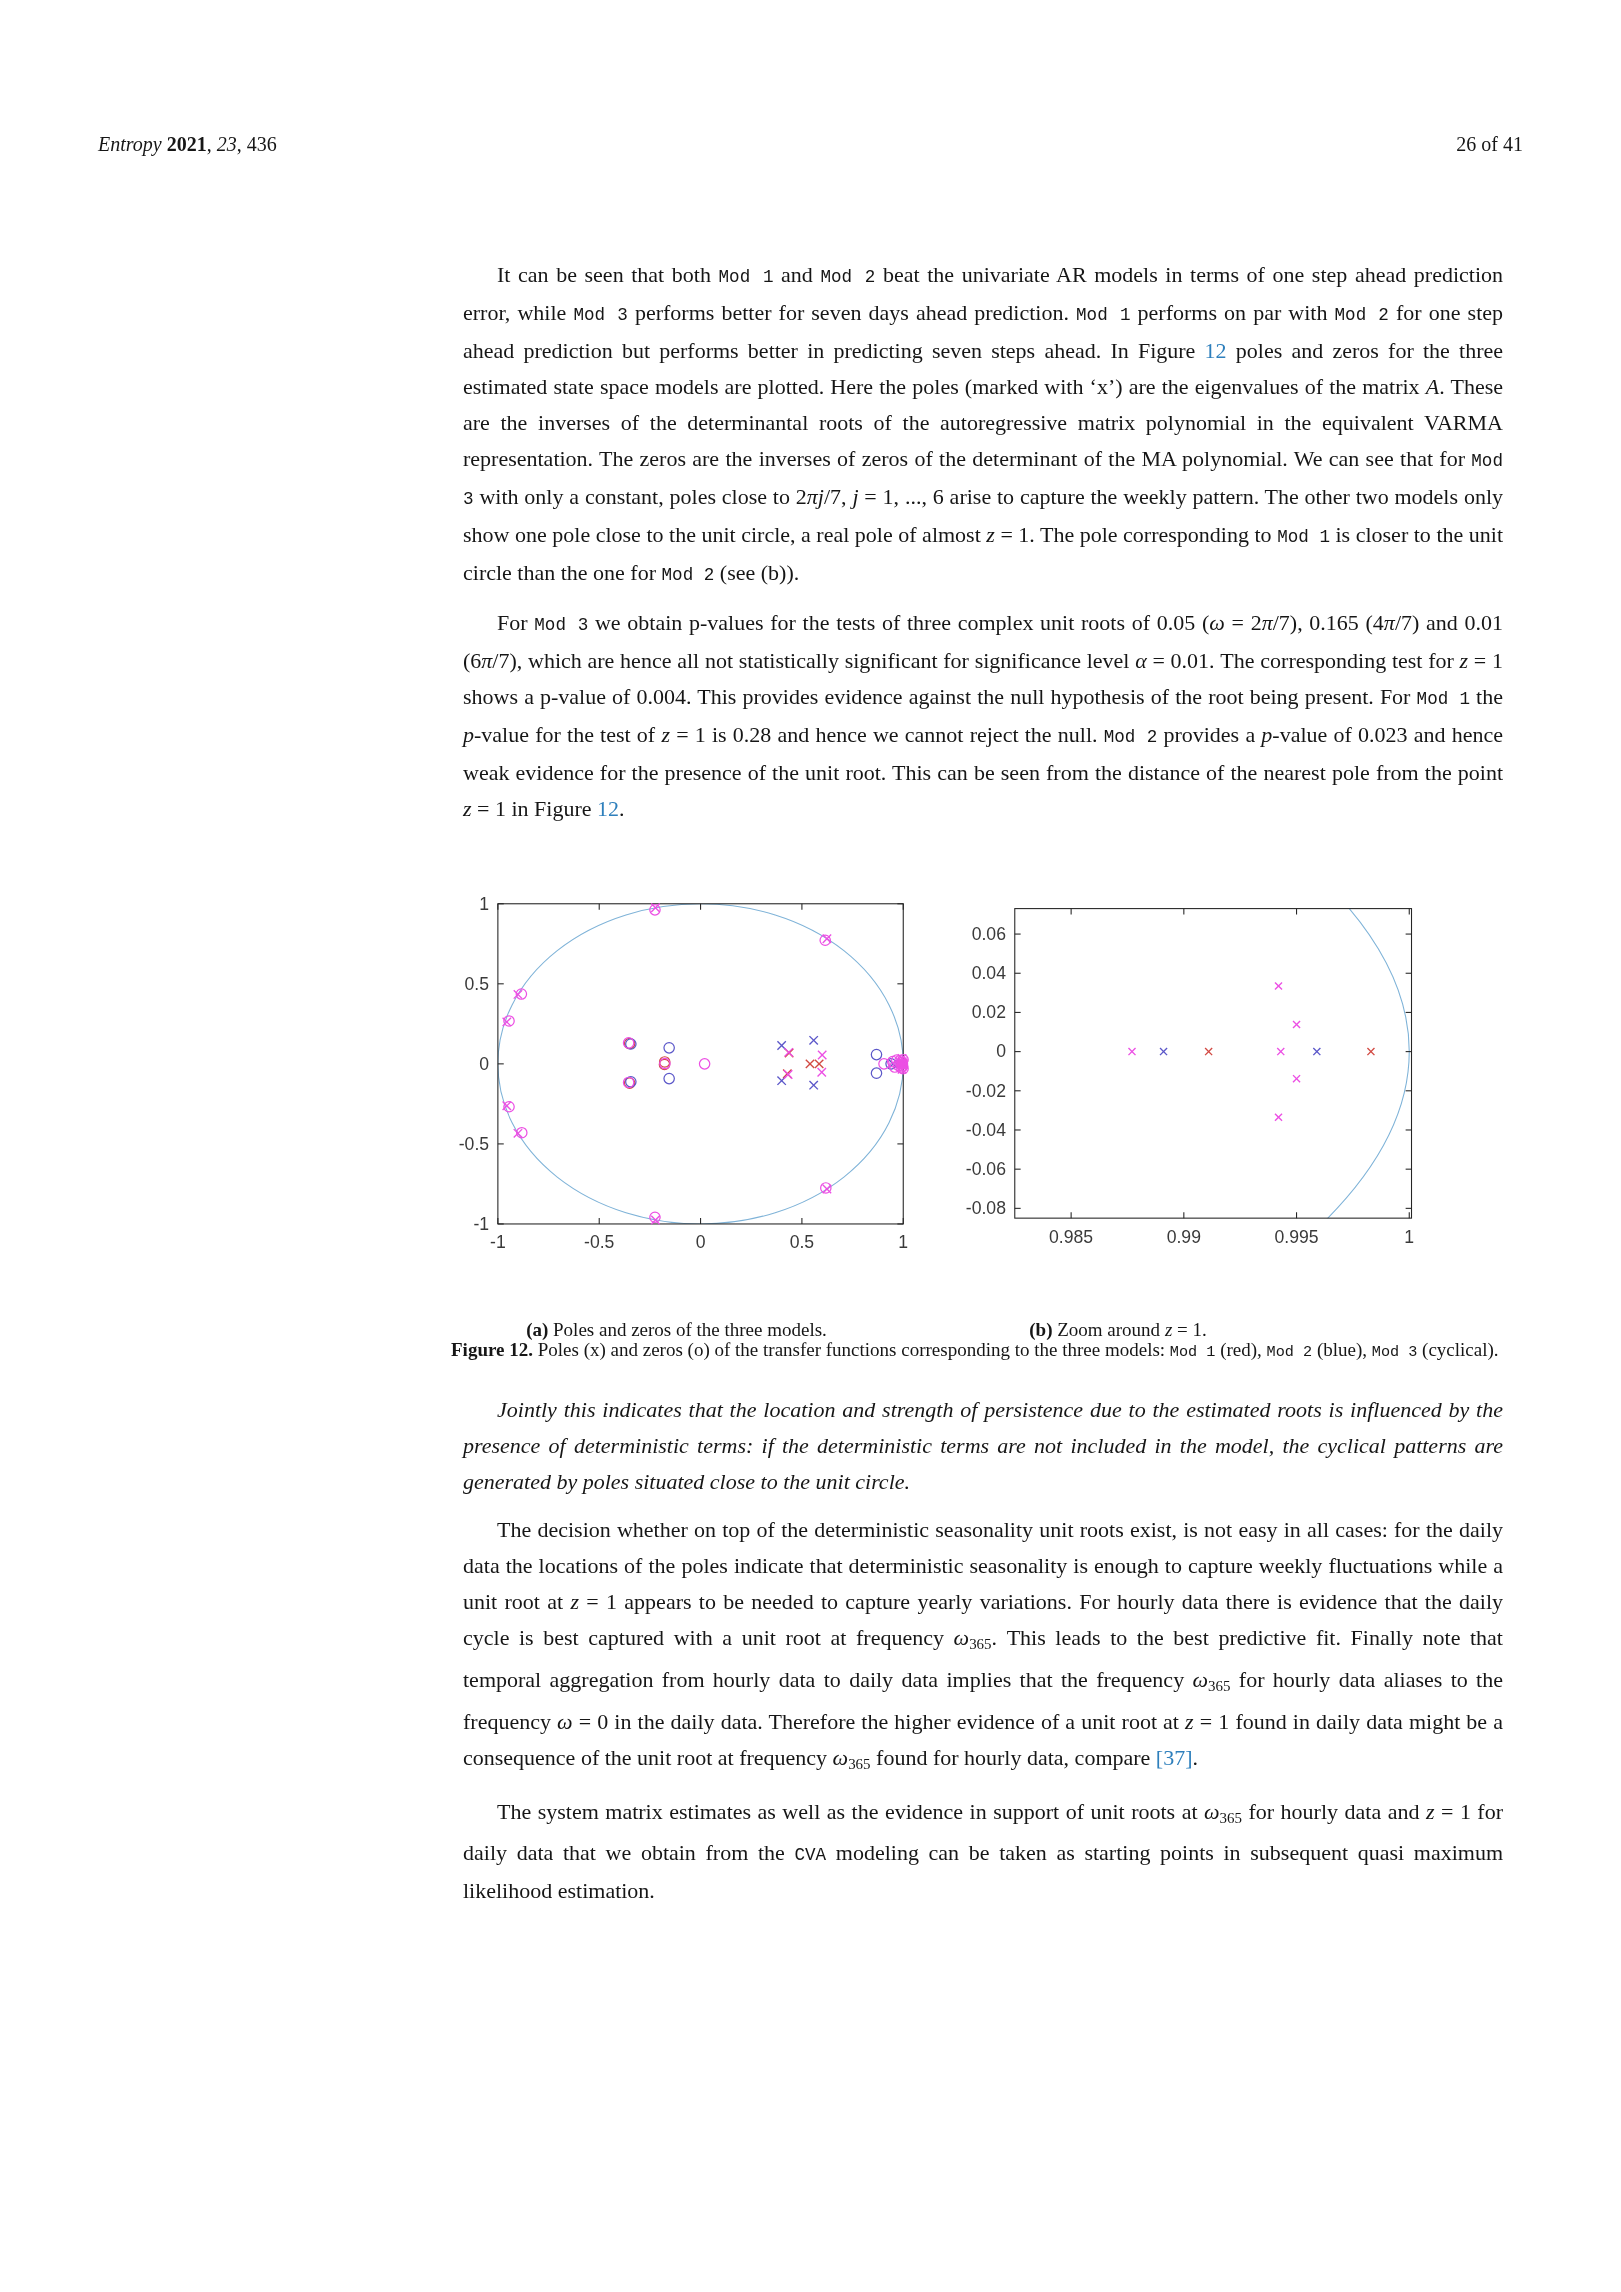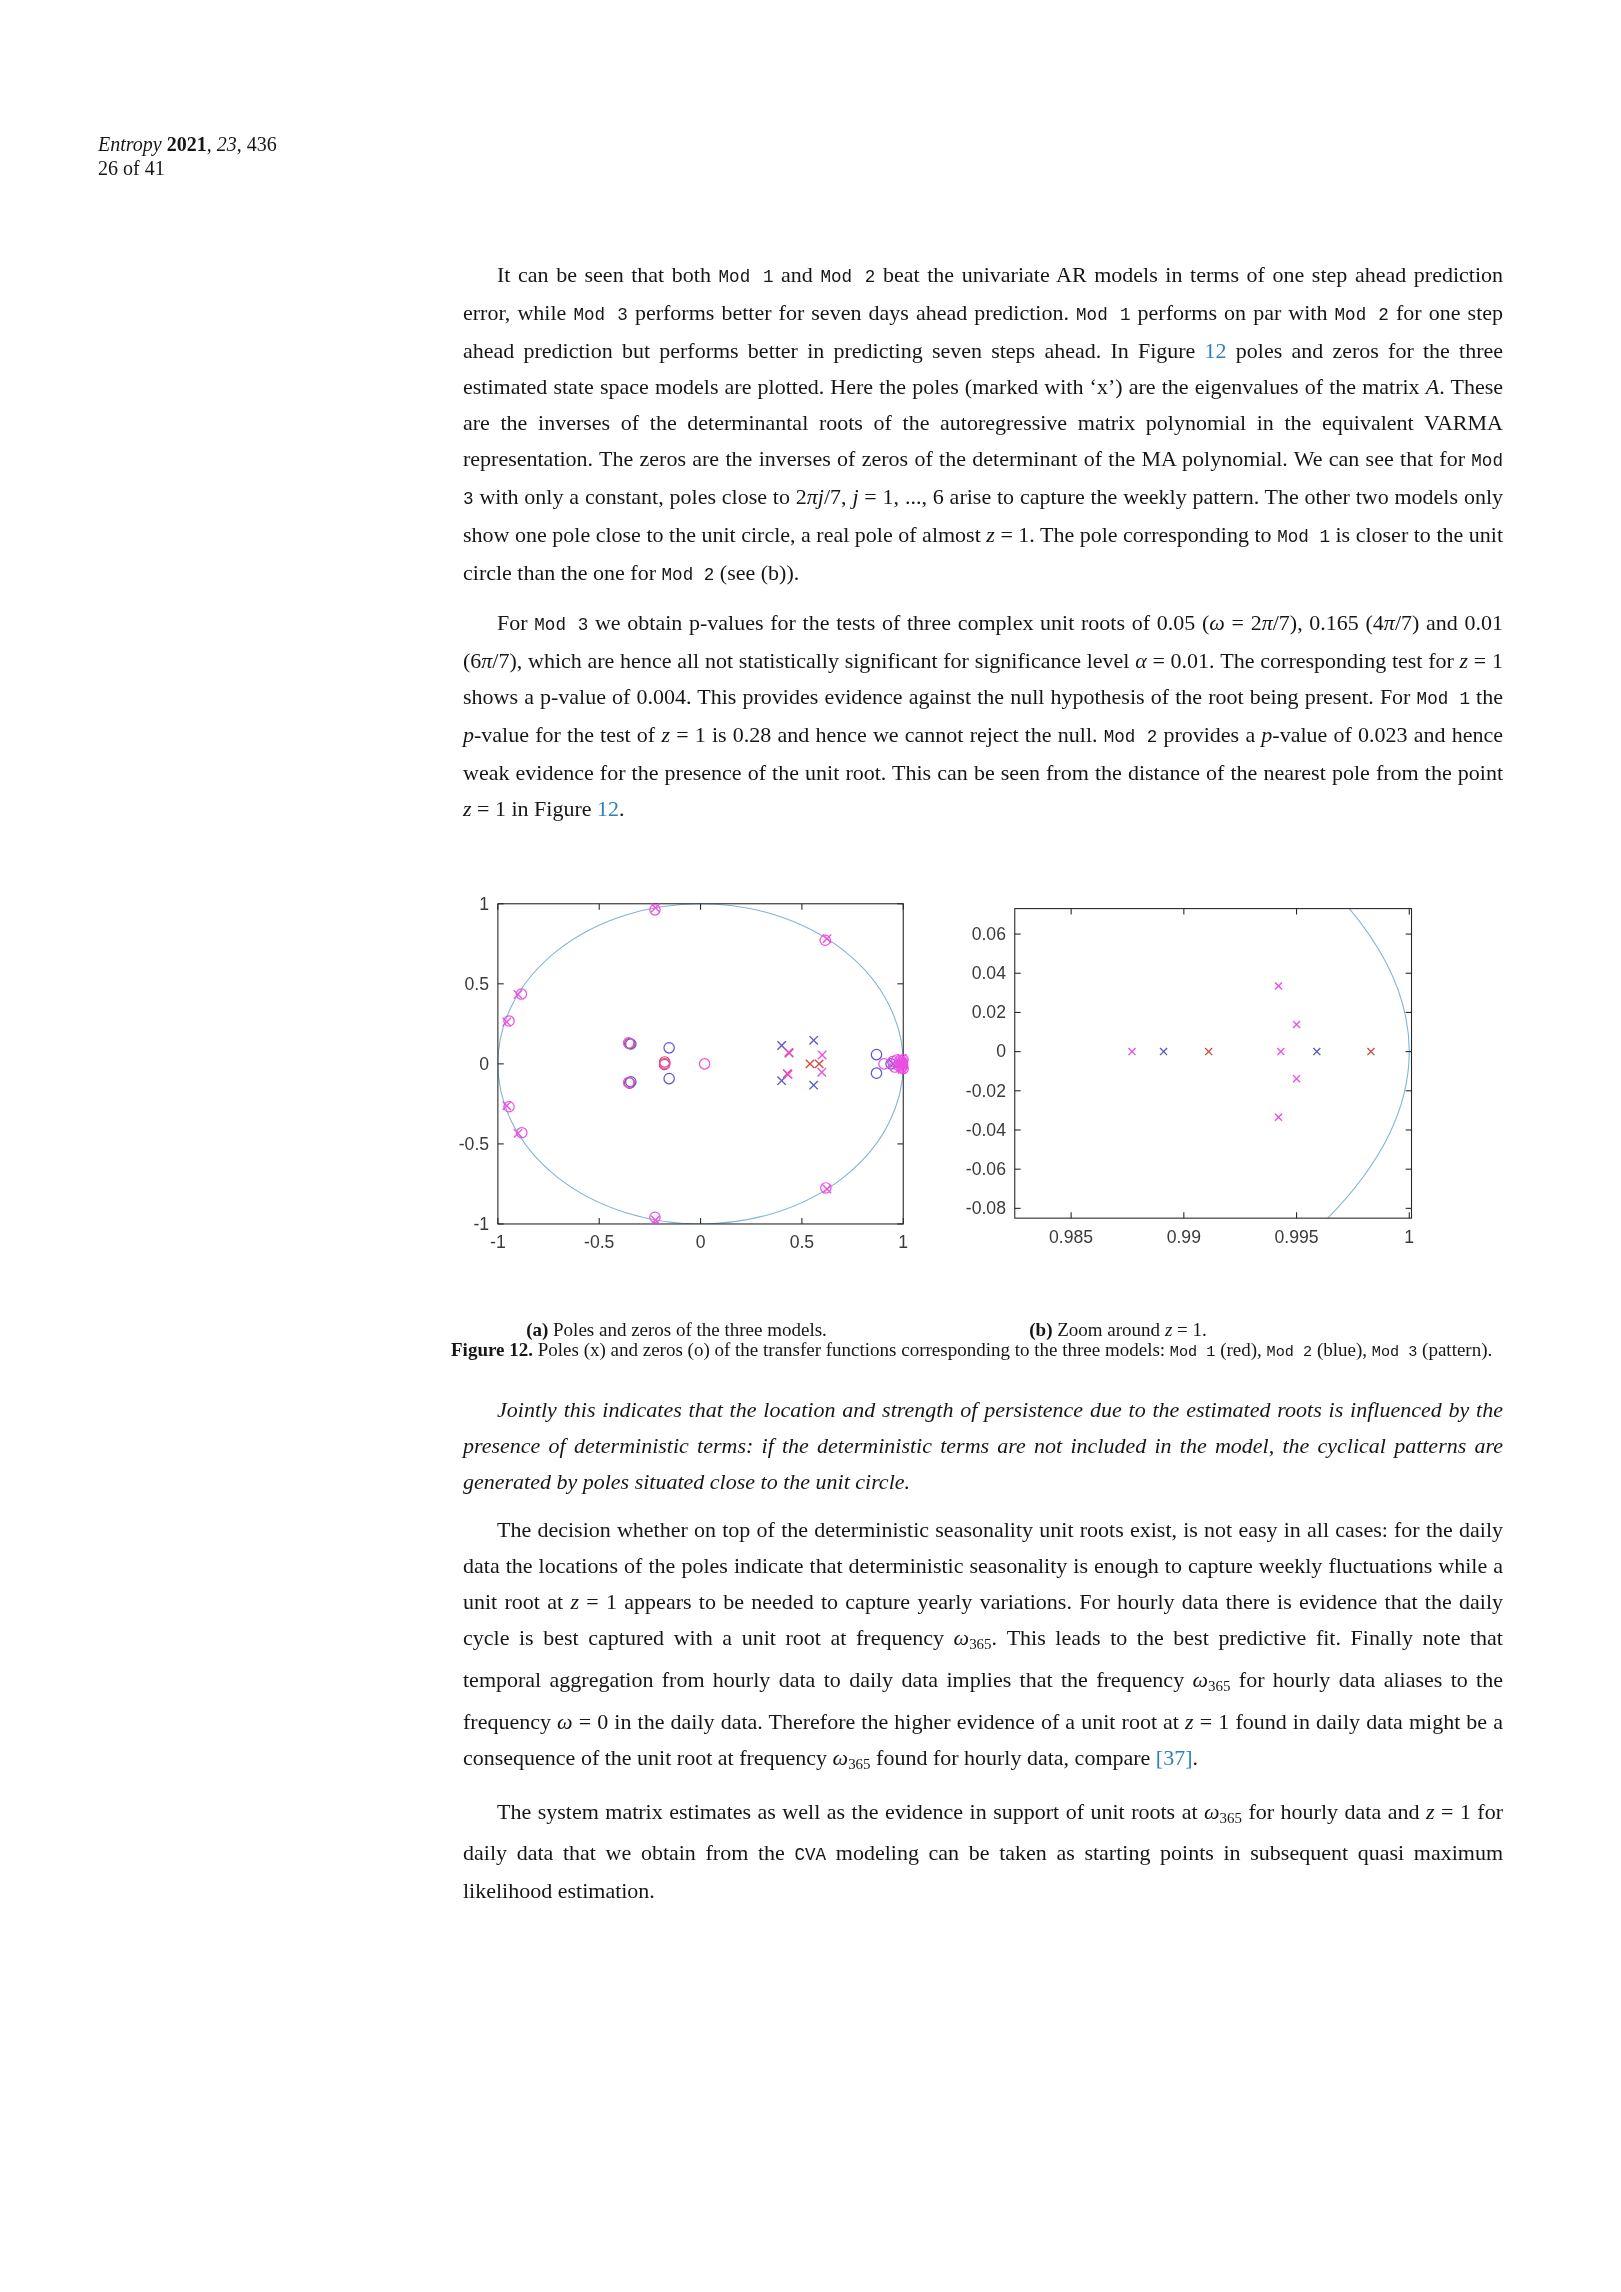--- a/index.html
+++ b/index.html
@@ -1,19 +1,19 @@
 <!DOCTYPE html>
 <html><head>
 <meta charset="utf-8">
 <style>
   html,body{margin:0;padding:0;background:#ffffff;}
   #page{position:relative;width:1621px;height:2293px;background:#ffffff;overflow:hidden;
         font-family:"Liberation Serif","DejaVu Serif",serif;color:#161616;}
   .header{position:absolute;top:133px;left:98px;right:98px;display:flex;
-          justify-content:space-between;font-size:20px;line-height:23.5px;flex-direction:column;}
+          justify-content:space-between;font-size:20px;line-height:23.5px;}
   .body-col{position:absolute;left:451px;top:245px;width:1064px;
             font-size:22px;line-height:36px;text-align:justify;}
   .para{margin:12px;}
   .indent{text-indent:34px;}
   .figure-block{position:relative;height:459px;margin-top:39px;}
   .plot{position:absolute;top:17.6px;}
   .plot-a{left:-5.9px;}
   .plot-b{left:505px;}
   svg text{font-family:"Liberation Sans","DejaVu Sans",sans-serif;}
   .subcap{position:absolute;top:451px;font-size:19px;line-height:26.5px;
@@ -246,21 +246,21 @@
           <line x1="327.93409090908983" y1="174.6" x2="335.1340909090899" y2="167.4" stroke="#ec4fe4" stroke-width="1.4"></line>
           <line x1="344.04204545454525" y1="194.99999999999997" x2="351.2420454545453" y2="202.19999999999996" stroke="#ec4fe4" stroke-width="1.4"></line>
           <line x1="344.04204545454525" y1="202.19999999999996" x2="351.2420454545453" y2="194.99999999999997" stroke="#ec4fe4" stroke-width="1.4"></line>
           <line x1="325.63295454545374" y1="234.4" x2="332.8329545454538" y2="241.6" stroke="#ec4fe4" stroke-width="1.4"></line>
           <line x1="325.63295454545374" y1="241.6" x2="332.8329545454538" y2="234.4" stroke="#ec4fe4" stroke-width="1.4"></line>
         </svg>
       <div class="subcap subcap-a"><span class="seg-b">(</span><span class="seg-b">a</span><span class="seg-b">) </span><span class="seg-p">Poles and zeros of the three models.</span></div>
       <div class="subcap subcap-b"><span class="seg-b">(</span><span class="seg-b">b</span><span class="seg-b">) </span><span class="seg-p">Zoom around </span><span class="seg-i">z</span><span class="seg-p"> = 1.</span></div>
     </div>
 
-    <p class="figcaption"><span class="seg-b">Figure 12.</span><span class="seg-p"> Poles (x) and zeros (o) of the transfer functions corresponding to the three models: </span><span class="seg-m">Mod 1</span><span class="seg-p"> (red), </span><span class="seg-m">Mod 2</span><span class="seg-p"> (blue), </span><span class="seg-m">Mod 3</span><span class="seg-p"> (pattern).</span></p>
+    <p class="figcaption"><span class="seg-b">Figure 12.</span><span class="seg-p"> Poles (x) and zeros (o) of the transfer functions corresponding to the three models: </span><span class="seg-m">Mod 1</span><span class="seg-p"> (red), </span><span class="seg-m">Mod 2</span><span class="seg-p"> (blue), </span><span class="seg-m">Mod 3</span><span class="seg-p"> (cyclical).</span></p>
 
     <p class="para indent"><span class="seg-p">Jointly this indicates that the location and strength of persistence due to the estimated roots is influenced by the presence of deterministic terms: if the deterministic terms are not included in the model, the cyclical patterns are generated by poles situated close to the unit circle.</span></p>
     <p class="para indent"><span class="seg-p">The decision whether on top of the deterministic seasonality unit roots exist, is not easy in all cases: for the daily data the locations of the poles indicate that deterministic seasonality is enough to capture weekly fluctuations while a unit root at </span><span class="seg-i">z</span><span class="seg-p"> = 1 appears to be needed to capture yearly variations.  For hourly data there is evidence that the daily cycle is best captured with a unit root at frequency </span><span class="seg-i">ω</span><span class="seg-sub">365</span><span class="seg-p">. This leads to the best predictive fit. Finally note that temporal aggregation from hourly data to daily data implies that the frequency </span><span class="seg-i">ω</span><span class="seg-sub">365</span><span class="seg-p"> for hourly data aliases to the frequency </span><span class="seg-i">ω</span><span class="seg-p"> = 0 in the daily data.  Therefore the higher evidence of a unit root at </span><span class="seg-i">z</span><span class="seg-p"> = 1 found in daily data might be a consequence of the unit root at frequency </span><span class="seg-i">ω</span><span class="seg-sub">365</span><span class="seg-p"> found for hourly data, compare </span><a class="seg-l">[37]</a><span class="seg-p">.</span></p>
     <p class="para indent"><span class="seg-p">The system matrix estimates as well as the evidence in support of unit roots at </span><span class="seg-i">ω</span><span class="seg-sub">365</span><span class="seg-p"> for hourly data and </span><span class="seg-i">z</span><span class="seg-p"> = 1 for daily data that we obtain from the </span><span class="seg-m">CVA</span><span class="seg-p"> modeling can be taken as starting points in subsequent quasi maximum likelihood estimation.</span></p>
 
 
   </div>
 
 </div>
 

